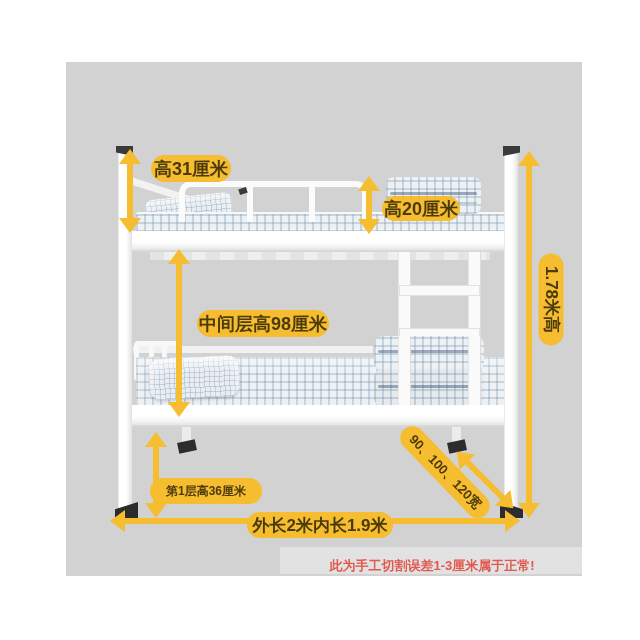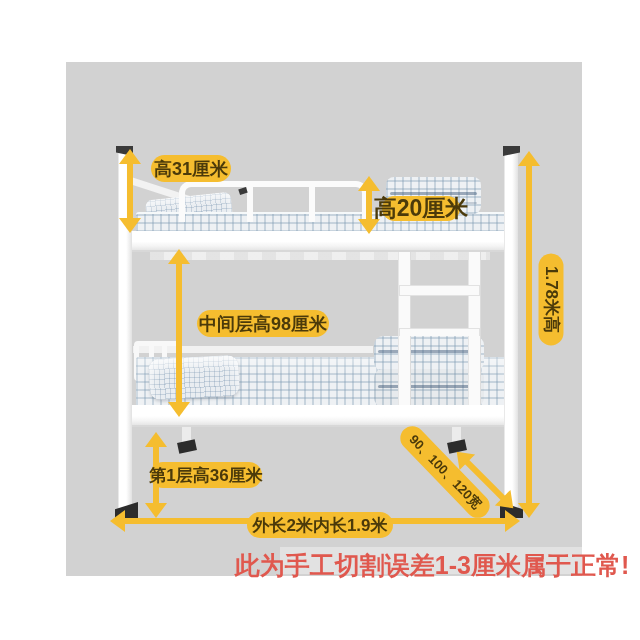--- a/index.html
+++ b/index.html
@@ -49,21 +49,21 @@
   .arrow.h .shaft{top:8px;height:6px;left:13px;right:13px;}
   .tri{position:absolute;width:0;height:0;border-style:solid;}
   .tri.up{top:0;left:0;border-width:0 11px 15px 11px;border-color:transparent transparent #f5bd2f transparent;}
   .tri.down{bottom:0;left:0;border-width:15px 11px 0 11px;border-color:#f5bd2f transparent transparent transparent;}
   .tri.left{left:0;top:0;border-width:11px 15px 11px 0;border-color:transparent #f5bd2f transparent transparent;}
   .tri.right{right:0;top:0;border-width:11px 0 11px 15px;border-color:transparent transparent transparent #f5bd2f;}
   
   .warnstrip{left:280px;top:547px;width:302px;height:27px;background:#e2e2e2;z-index:20;}
   .warntext{
     left:282px;top:548px;width:300px;height:35px;z-index:21;
-    color:#e0584e;font-size:25px;font-weight:600;letter-spacing:0;
+    color:#e0584e;font-size:13px;font-weight:600;letter-spacing:0;
     display:flex;align-items:center;justify-content:center;white-space:nowrap;
   }
 </style>
 </head>
 <body>
 
 <div class="abs stage"></div>
 
 <div class="abs" style="left:128px;top:176px;width:95px;height:7px;background:#f2f2f2;transform:rotate(18deg);transform-origin:left top;"></div>
 
@@ -155,21 +155,21 @@
     <div class="tri left"></div>
     <div class="tri right"></div>
 </div>
 <div class="arrow h" style="left:445px;top:469px;width:80px;height:22px;transform:rotate(45deg);">
   <div class="shaft"></div>
     <div class="tri left"></div>
     <div class="tri right"></div>
 </div>
 
 <div class="pill" style="left:151px;top:155px;width:80px;height:27px;font-size:18px;text-align:center;">高31厘米</div>
-<div class="pill" style="left:382px;top:196px;width:78px;height:25px;font-size:23px;">高20厘米</div>
+<div class="pill" style="left:382px;top:196px;width:78px;height:25px;font-size:18px;">高20厘米</div>
 <div class="pill" style="left:197px;top:310px;width:132px;height:27px;font-size:18px;">中间层高98厘米</div>
 <div class="pill" style="left:505px;top:287px;width:92px;height:25px;font-size:17px;transform:rotate(90deg);">1.78米高</div>
-<div class="pill" style="left:150px;top:462px;width:112px;height:26px;font-size:17px;">第1层高36厘米</div>
+<div class="pill" style="left:150px;top:478px;width:112px;height:26px;font-size:12px;">第1层高36厘米</div>
 <div class="pill" style="left:247px;top:512px;width:146px;height:26px;font-size:17px;">外长2米内长1.9米</div>
 <div class="pill" style="left:386px;top:460px;width:118px;height:24px;font-size:13px;transform:rotate(46deg);">90、100、120宽</div>
 
 <div class="abs warnstrip"></div>
 <div class="abs warntext">此为手工切割误差1-3厘米属于正常!</div>
 
 </body></html>

